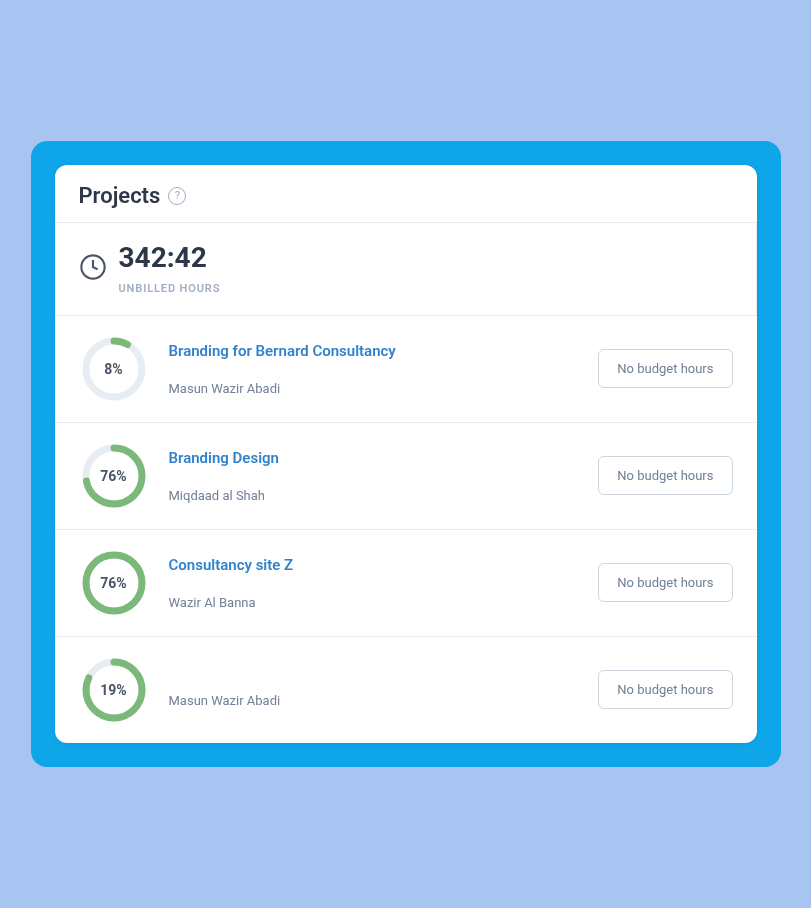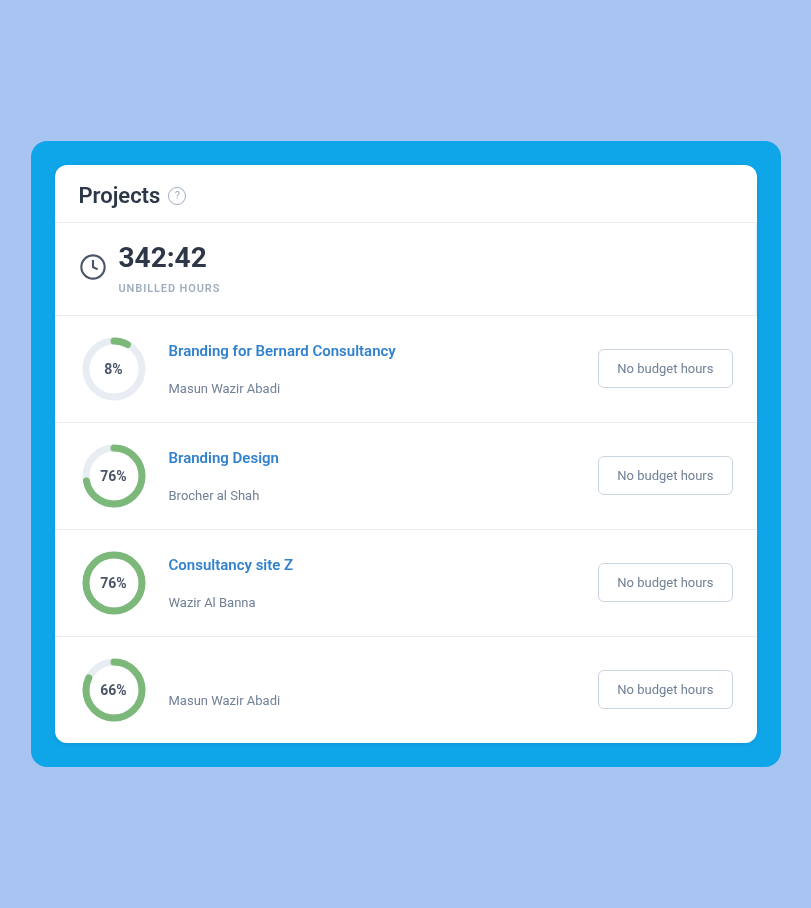--- a/index.html
+++ b/index.html
@@ -221,21 +221,21 @@
         <div class="project-row">
       <div class="donut-wrapper">
         <svg viewBox="0 0 70 70">
           <circle class="donut-bg" cx="35" cy="35" r="28"></circle>
           <circle class="donut-fill" cx="35" cy="35" r="28" stroke-dasharray="126.66901579274045 49.26017280828796" stroke-dashoffset="0"></circle>
         </svg>
         <div class="donut-label">76%</div>
       </div>
       <div class="project-info">
         <div class="project-name">Branding Design</div>
-        <div class="project-client">Brocher al Shah</div>
+        <div class="project-client">Miqdaad al Shah</div>
       </div>
       <div class="budget-badge">No budget hours</div>
     </div>
         <div class="project-row">
       <div class="donut-wrapper">
         <svg viewBox="0 0 70 70">
           <circle class="donut-bg" cx="35" cy="35" r="28"></circle>
           <circle class="donut-fill" cx="35" cy="35" r="28" stroke-dasharray="175.92918860102841 0" stroke-dashoffset="0"></circle>
         </svg>
         <div class="donut-label">76%</div>
@@ -245,21 +245,21 @@
         <div class="project-client">Wazir Al Banna</div>
       </div>
       <div class="budget-badge">No budget hours</div>
     </div>
         <div class="project-row">
       <div class="donut-wrapper">
         <svg viewBox="0 0 70 70">
           <circle class="donut-bg" cx="35" cy="35" r="28"></circle>
           <circle class="donut-fill" cx="35" cy="35" r="28" stroke-dasharray="144.26193465284328 31.667253948185124" stroke-dashoffset="0"></circle>
         </svg>
-        <div class="donut-label">66%</div>
+        <div class="donut-label">19%</div>
       </div>
       <div class="project-info">
         <div class="project-client">Masun Wazir Abadi</div>
       </div>
       <div class="budget-badge">No budget hours</div>
     </div>
       </div>
 
   </div>
 </div>

